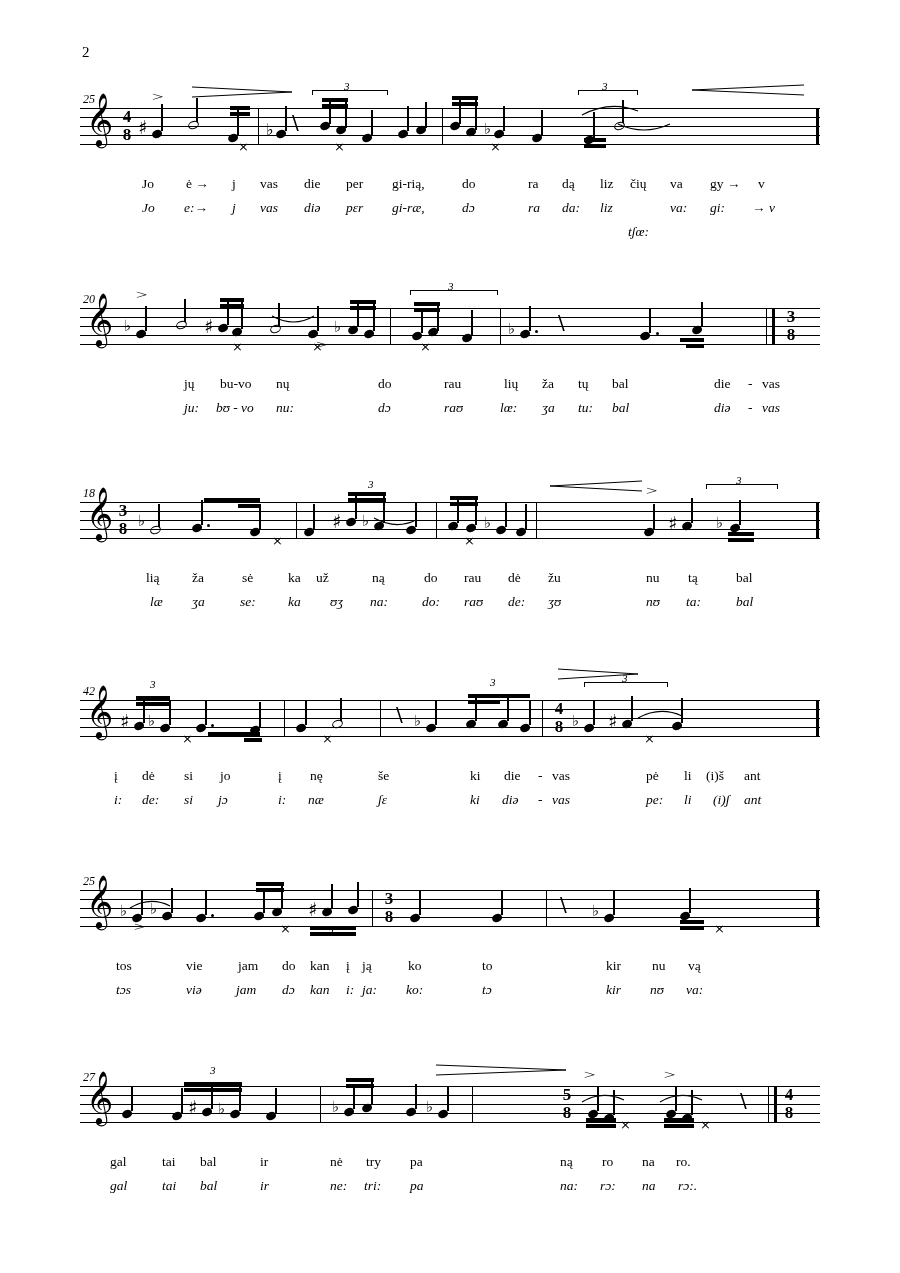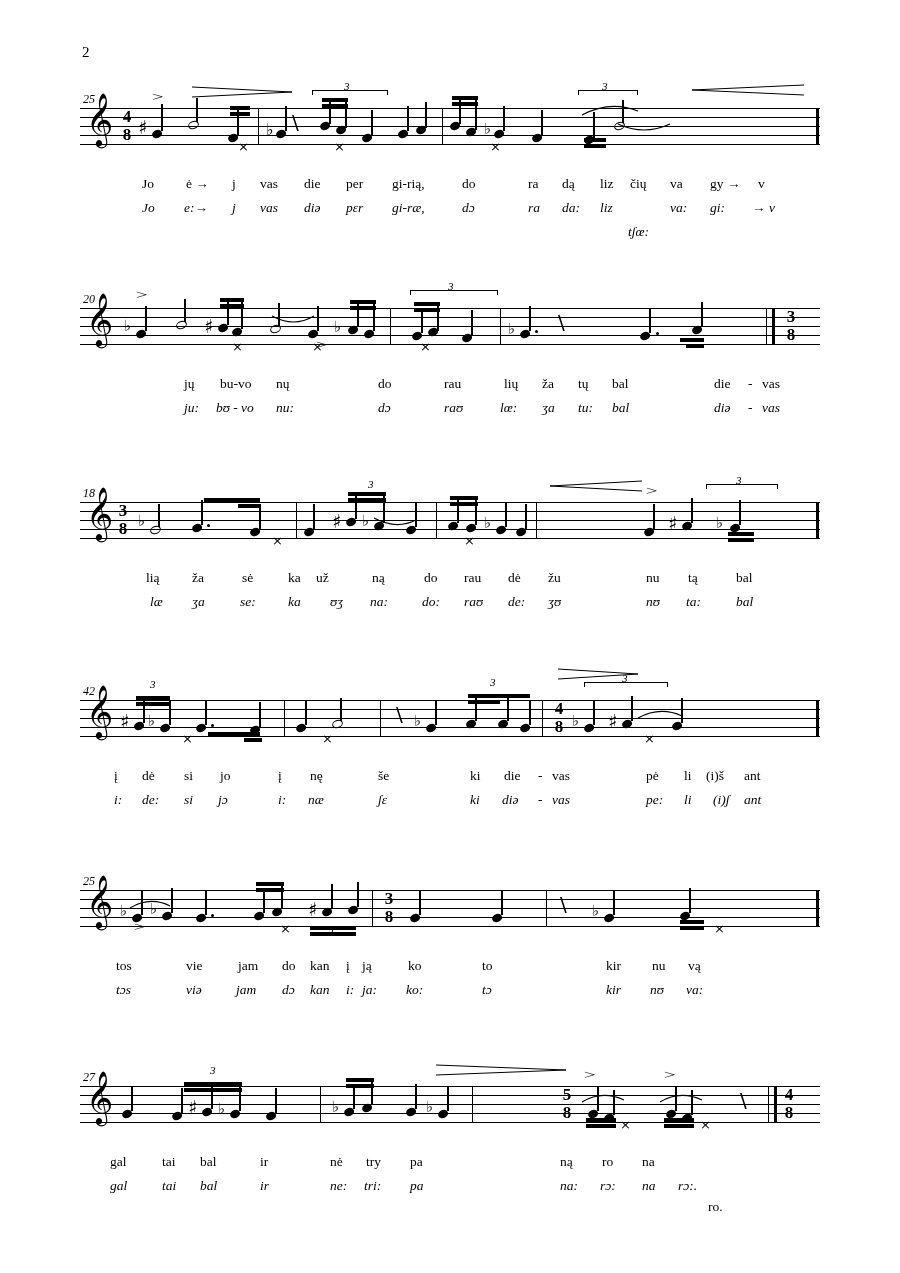--- a/index.html
+++ b/index.html
@@ -840,21 +840,21 @@
       <span class="lyric" style="left:30px;">gal</span>
       <span class="lyric" style="left:82px;">tai</span>
       <span class="lyric" style="left:120px;">bal</span>
       <span class="lyric" style="left:180px;">ir</span>
       <span class="lyric" style="left:250px;">nė</span>
       <span class="lyric" style="left:286px;">try</span>
       <span class="lyric" style="left:330px;">pa</span>
       <span class="lyric" style="left:480px;">ną</span>
       <span class="lyric" style="left:522px;">ro</span>
       <span class="lyric" style="left:562px;">na</span>
-      <span class="lyric" style="left:628px;margin-top:45px;">ro.</span>
+      <span class="lyric" style="left:596px;">ro.</span>
     </div>
     <div class="lyric-row" style="top:92px;">
       <span class="lyric ipa" style="left:30px;">gal</span>
       <span class="lyric ipa" style="left:82px;">tai</span>
       <span class="lyric ipa" style="left:120px;">bal</span>
       <span class="lyric ipa" style="left:180px;">ir</span>
       <span class="lyric ipa" style="left:250px;">ne:</span>
       <span class="lyric ipa" style="left:284px;">tri:</span>
       <span class="lyric ipa" style="left:330px;">pa</span>
       <span class="lyric ipa" style="left:480px;">na:</span>

